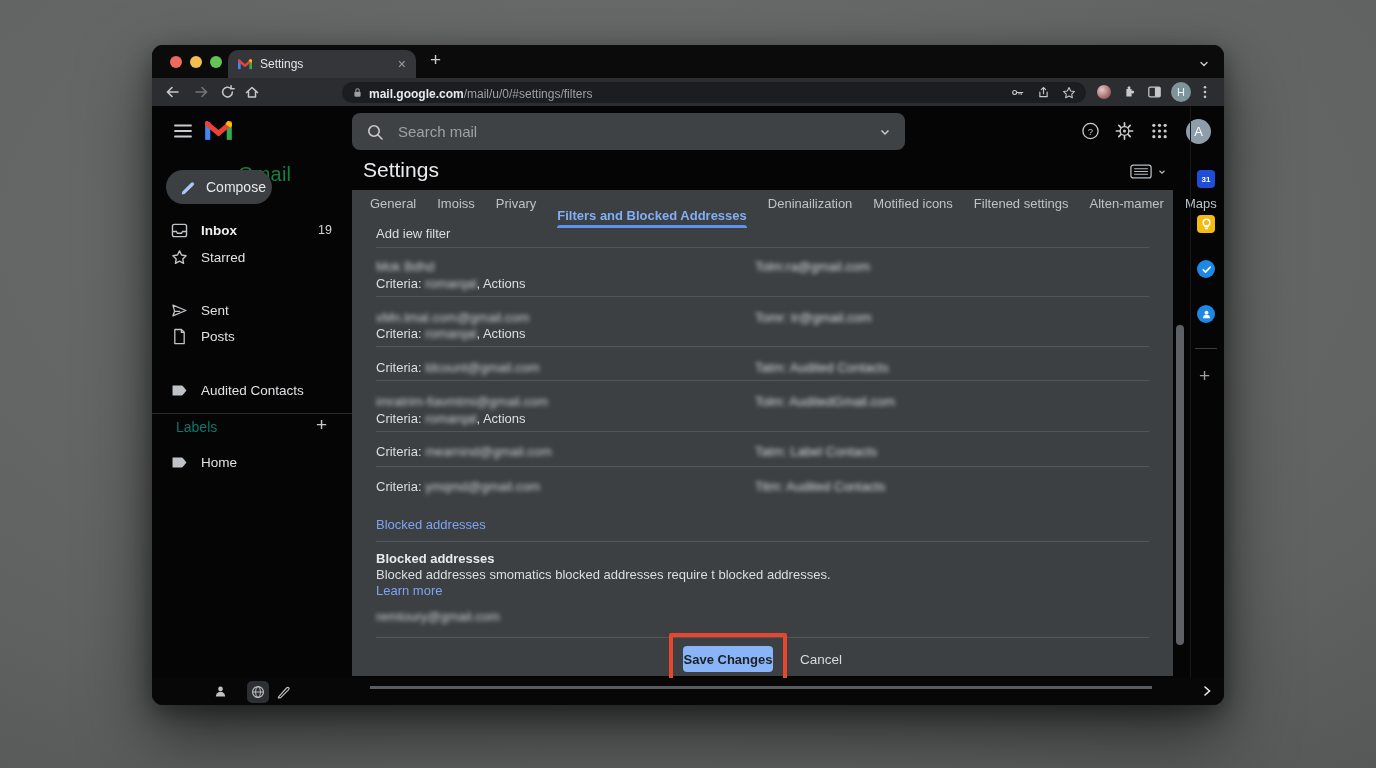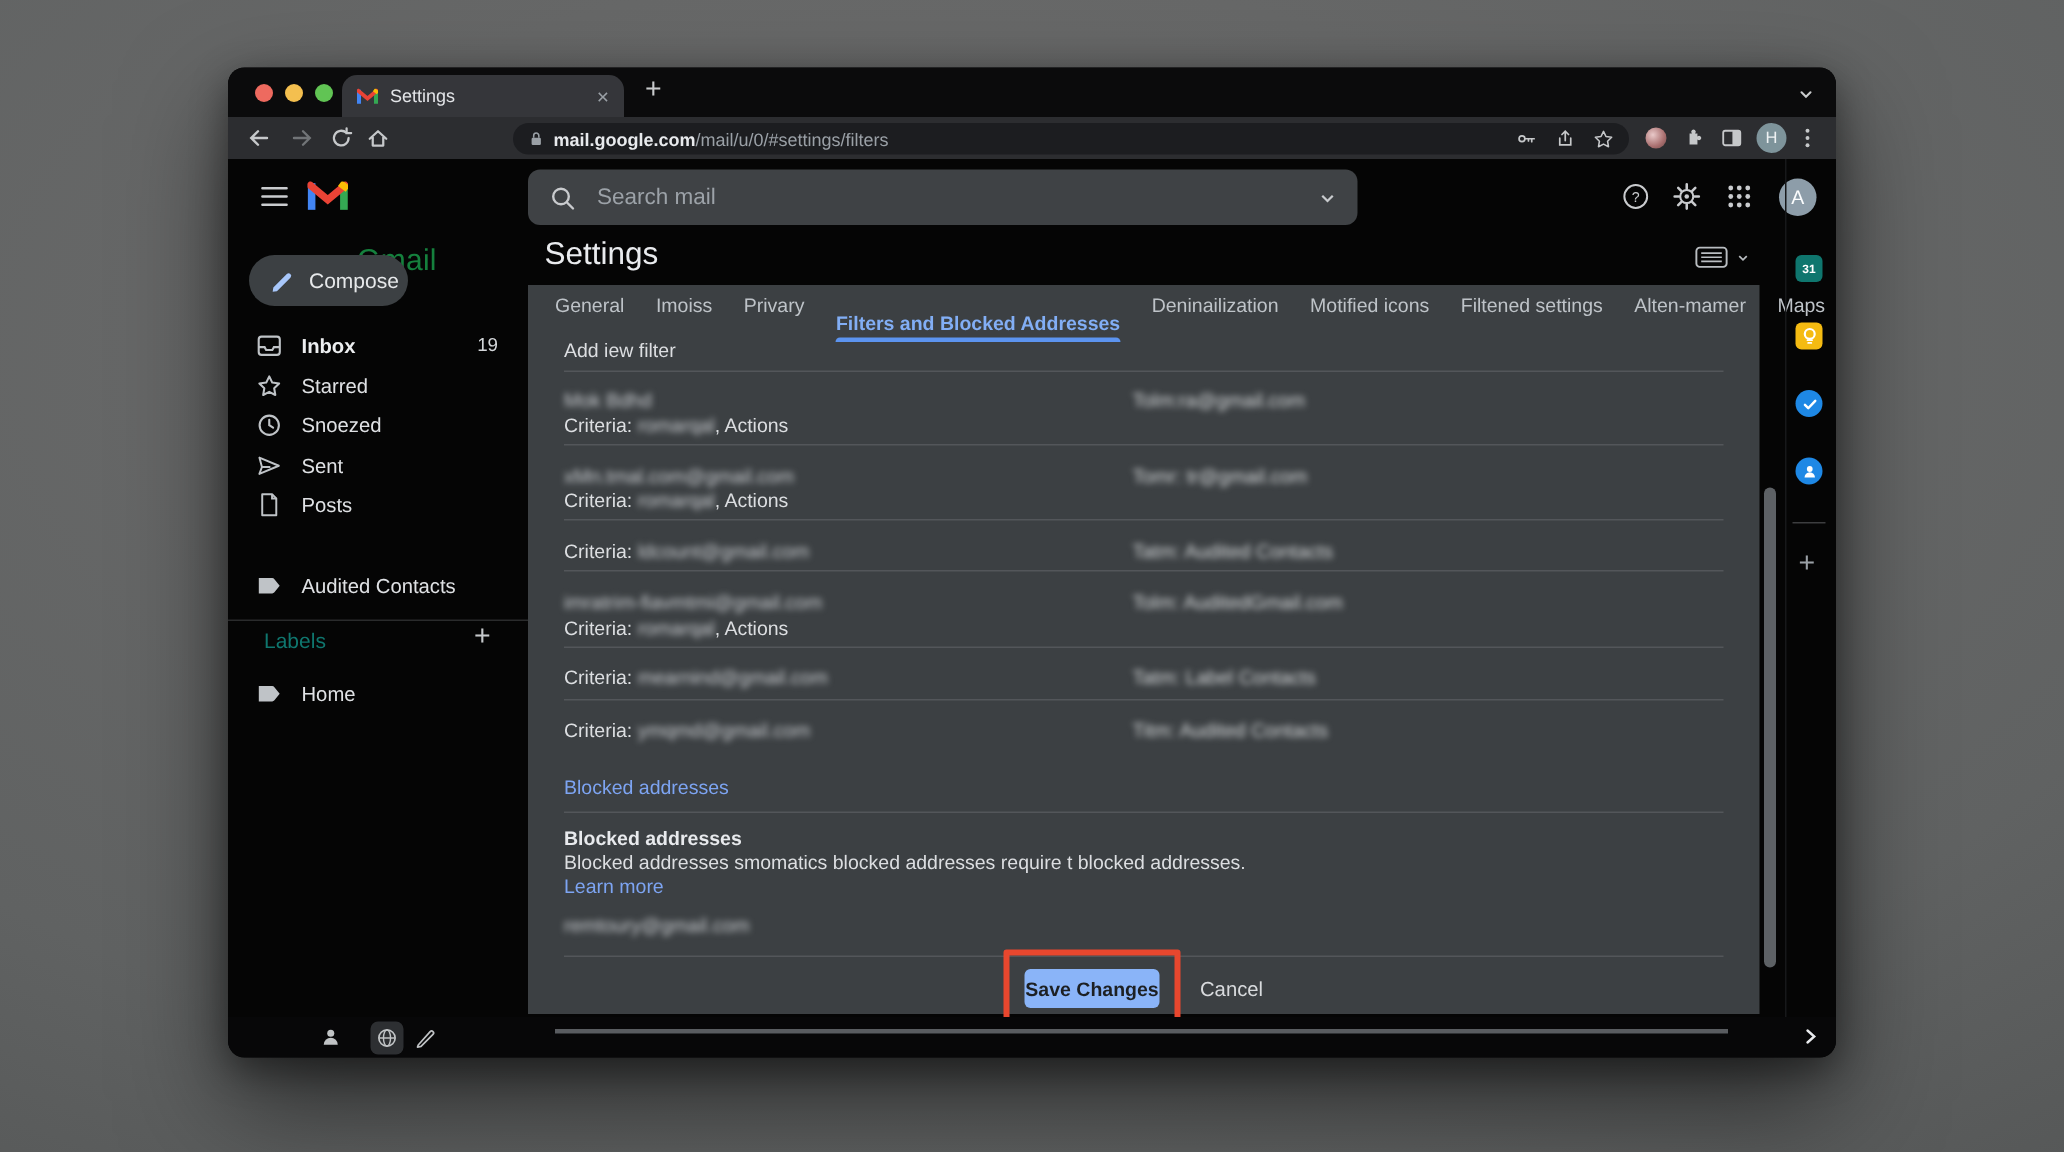--- a/index.html
+++ b/index.html
@@ -86,21 +86,21 @@
              display:flex; align-items:center; justify-content:center; border:none; font-family:inherit; }
   .cancel { position:absolute; left:648px; top:607px; font-size:13.5px; color:#d8dadd; }
   .redbox { position:absolute; left:517px; top:588px; width:118px; height:51px;
             border:4px solid #e8472e; border-radius:2px; }
   
   .vscroll { position:absolute; left:1024px; top:280px; width:8px; height:320px; border-radius:4px; background:#5d6165; }
   .hscroll { position:absolute; left:218px; top:641px; width:782px; height:3px; background:#595c60; }
   .vsep { position:absolute; left:1038px; top:61px; width:1px; height:599px; background:#17181a; }
   .spico { position:absolute; left:1045px; width:18px; height:18px; border-radius:4px;
            display:flex; align-items:center; justify-content:center; }
-  .sp-cal { background:#0f766e; color:#fff; font-size:8px; font-weight:700; }
+  .sp-cal { background:#1d4ed8; color:#fff; font-size:8px; font-weight:700; }
   .sp-keep { background:#f5bb12; }
   .sp-circle { border-radius:50%; background:#1e88e5; }
   .spdiv { position:absolute; left:1043px; top:303px; width:22px; height:1px; background:#3c3d3f; }
   .spplus { position:absolute; left:1047px; top:320px; font-size:19px; color:#9aa0a6; font-weight:300; }
   .bottombar { position:absolute; left:0; top:633px; width:1072px; height:27px; background:#070708; }
   .globebtn { position:absolute; left:95px; top:3px; width:22px; height:22px; border-radius:5px; background:#2d2f32; }
   .bico { position:absolute; color:#c0c3c5; display:flex; }
 </style>
 </head>
 <body>
@@ -285,29 +285,20 @@
       <span class="ncount">19</span>
     </div>
     <div class="navitem" style="top:199px">
       <span class="nico">
         <svg width="17" height="17" viewBox="0 0 16 16">
             <path d="M8 1.8 9.9 5.7l4.3.6-3.1 3 .7 4.2L8 11.5l-3.8 2 .7-4.2-3.1-3 4.3-.6z" stroke="currentColor" stroke-width="1.3" fill="none" stroke-linejoin="round"></path>
           </svg>
       </span>
       <span class="nlabel">Starred</span>
     </div>
-    <div class="navitem" style="top:225px">
-      <span class="nico">
-        <svg width="17" height="17" viewBox="0 0 18 18">
-            <circle cx="9" cy="9" r="6.8" stroke="currentColor" stroke-width="1.5" fill="none"></circle>
-            <path d="M9 5.2V9l2.7 1.7" stroke="currentColor" stroke-width="1.5" fill="none" stroke-linecap="round"></path>
-          </svg>
-      </span>
-      <span class="nlabel">Snoezed</span>
-    </div>
     <div class="navitem" style="top:278px">
       <span class="nico">
         <svg width="15" height="17" viewBox="0 0 16 18">
             <path d="M3 1.5h7l3 3V16.5H3z" stroke="currentColor" stroke-width="1.4" fill="none" stroke-linejoin="round"></path>
             <path d="M10 1.5v3h3" stroke="currentColor" stroke-width="1.4" fill="none"></path>
           </svg>
       </span>
       <span class="nlabel">Posts</span>
     </div>
     <div class="navitem" style="top:252px">

